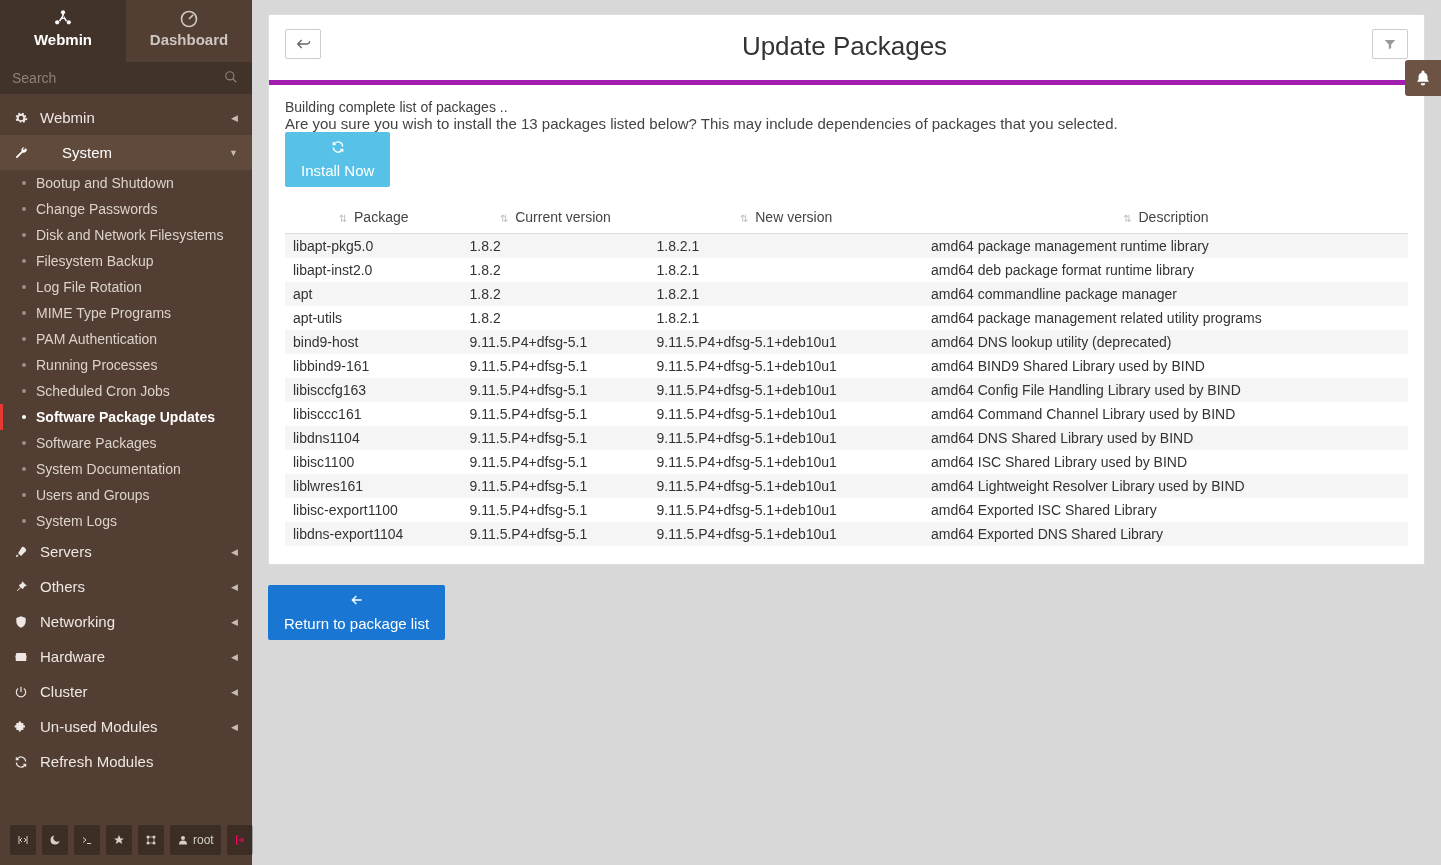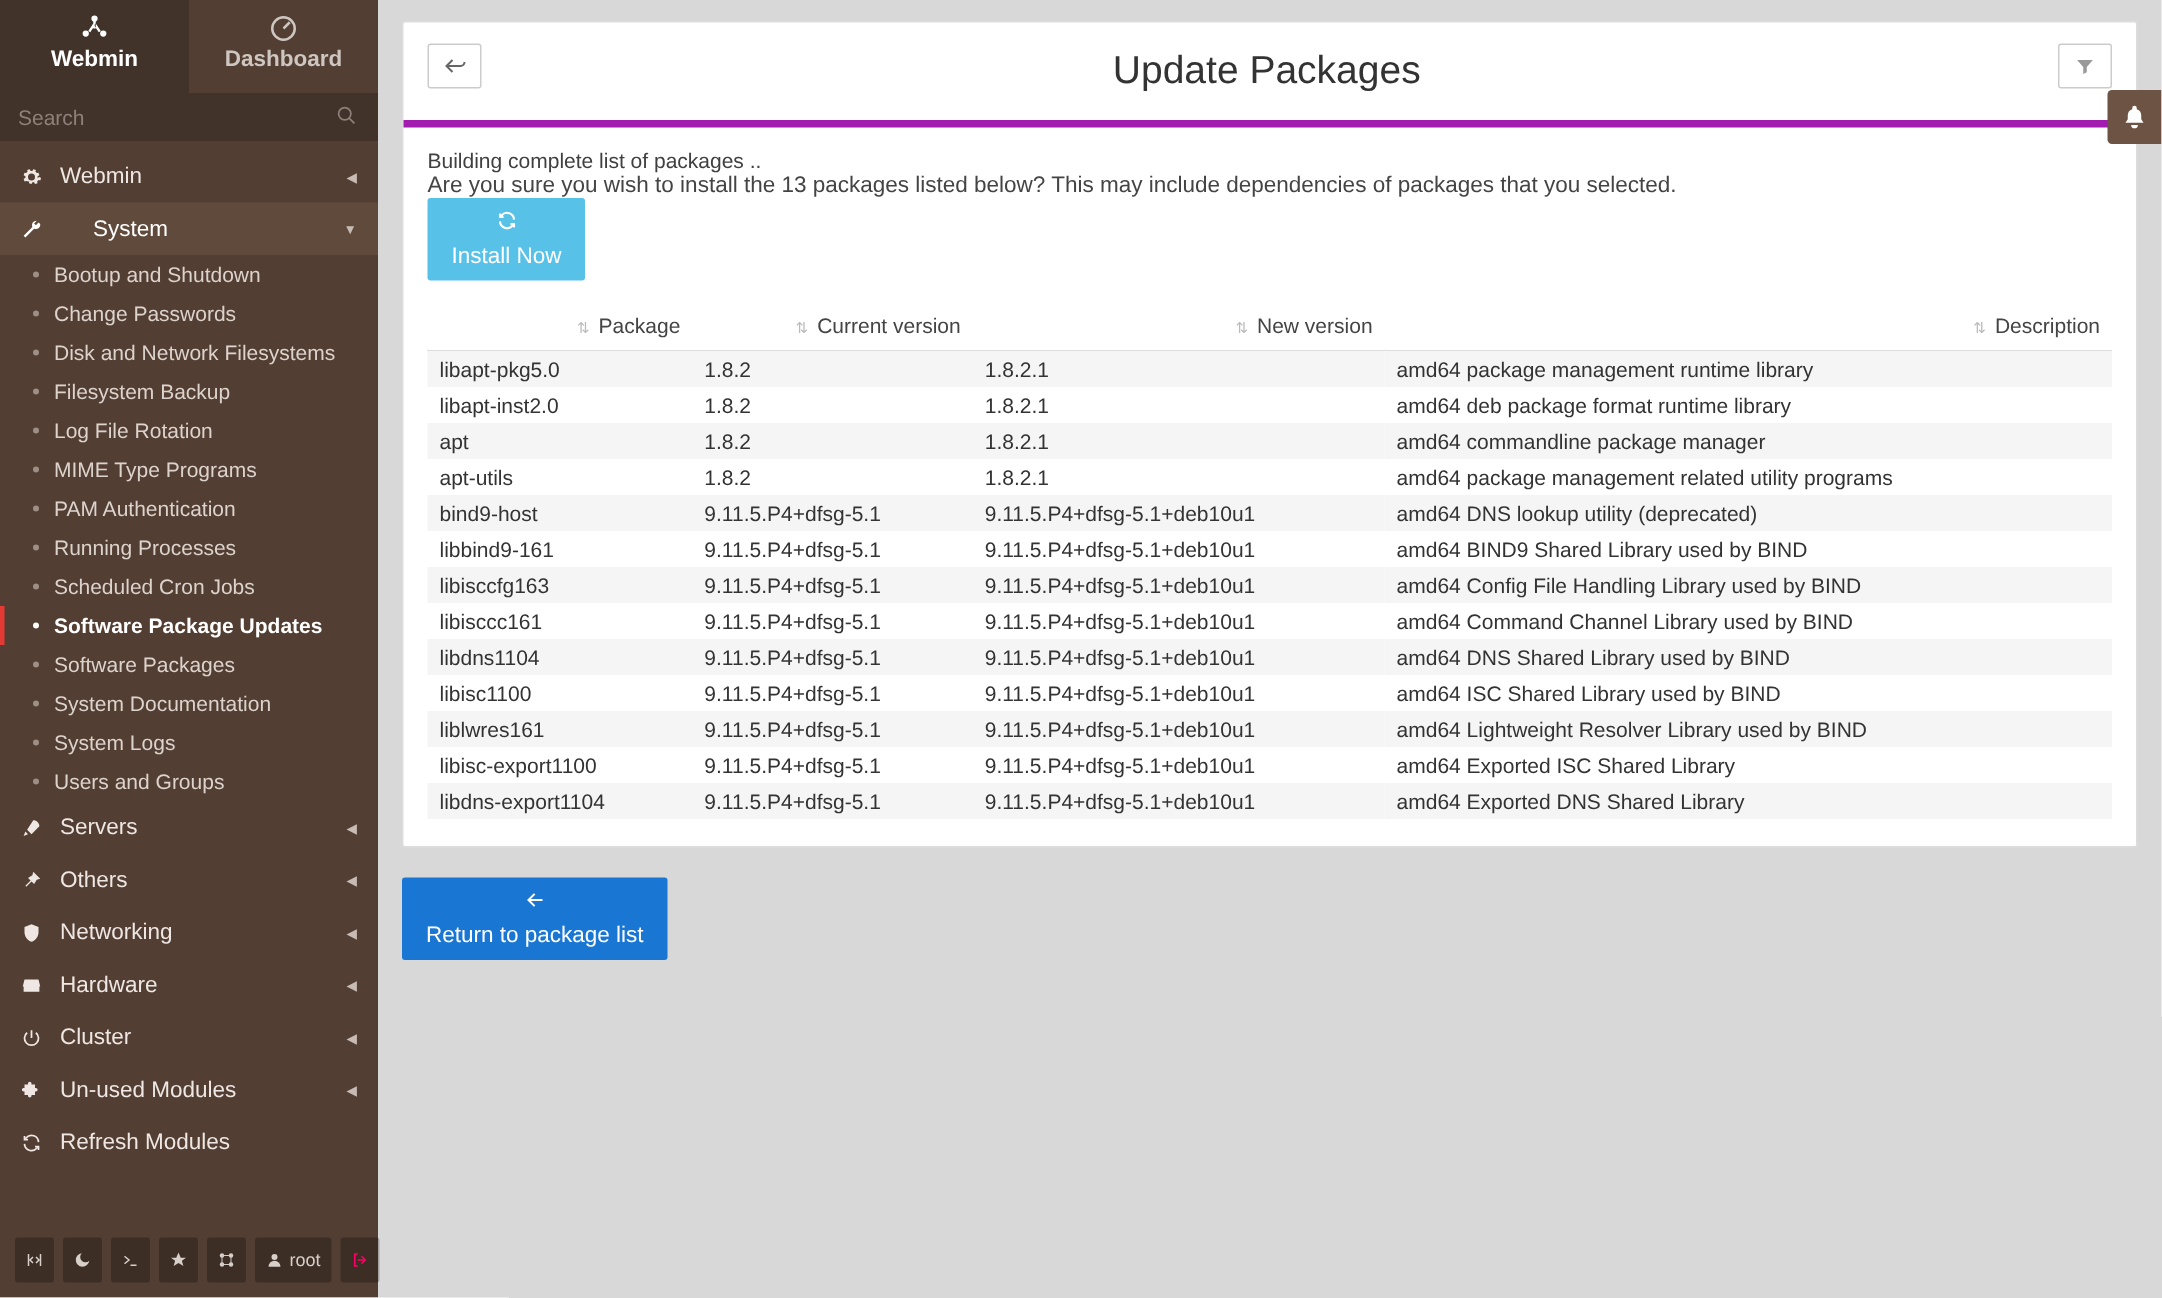--- a/index.html
+++ b/index.html
@@ -130,21 +130,21 @@
 .confirm-line { color:#444; font-size:15px; }
 .btn {
   display:inline-flex; align-items:center; gap:8px;
   border:none; border-radius:2px; padding:8px 16px; font-size:15px; cursor:pointer;flex-direction:column;
 }
 .btn-info { background:#57c1e8; color:#fff; }
 .btn-info .bicon { font-size:14px; }
 .btn-primary { background:#1976d2; color:#fff; }
 .pkg-table { width:100%; border-collapse:collapse; margin-top:14px; font-size:14px; }
 .pkg-table thead th {
-  text-align:right; font-weight:500; color:#444; padding:8px 8px; border-bottom:1px solid #ddd;
+  text-align:center; font-weight:500; color:#444; padding:8px 8px; border-bottom:1px solid #ddd;
   background:#fff; position:relative;
 }
 .pkg-table thead th .sorticon { color:#bbb; margin-right:6px; font-size:10px; display:inline-block; width:10px;}
 .pkg-table tbody tr:nth-child(odd) { background:#f5f5f5; }
 .pkg-table tbody td { padding:4px 8px; color:#333; font-size:14px; }
 .return-row { margin-top:20px; }
 .bell {
   position:absolute; right:0; top:60px;
   width:36px; height:36px; background:#6d5344; color:#fff;
   display:flex; align-items:center; justify-content:center; font-size:16px;
@@ -215,22 +215,22 @@
         <div class="submenu-item">Disk and Network Filesystems</div>
         <div class="submenu-item">Filesystem Backup</div>
         <div class="submenu-item">Log File Rotation</div>
         <div class="submenu-item">MIME Type Programs</div>
         <div class="submenu-item">PAM Authentication</div>
         <div class="submenu-item">Running Processes</div>
         <div class="submenu-item">Scheduled Cron Jobs</div>
         <div class="submenu-item active">Software Package Updates</div>
         <div class="submenu-item">Software Packages</div>
         <div class="submenu-item">System Documentation</div>
+        <div class="submenu-item">Users and Groups</div>
         <div class="submenu-item">System Logs</div>
-        <div class="submenu-item">Users and Groups</div>
       </div>
 
     <div class="menu-item">
       <span class="micon">
         <svg width="14" height="14" viewBox="0 0 24 24" fill="currentColor">
             <path d="M14 3c4 0 7 3 7 7l-9 9-5-5 7-11zm-9 13l3 3-5 2 2-5z"></path>
           </svg>
       </span>
       <span>Servers</span>
       <span class="caret">◀</span>

